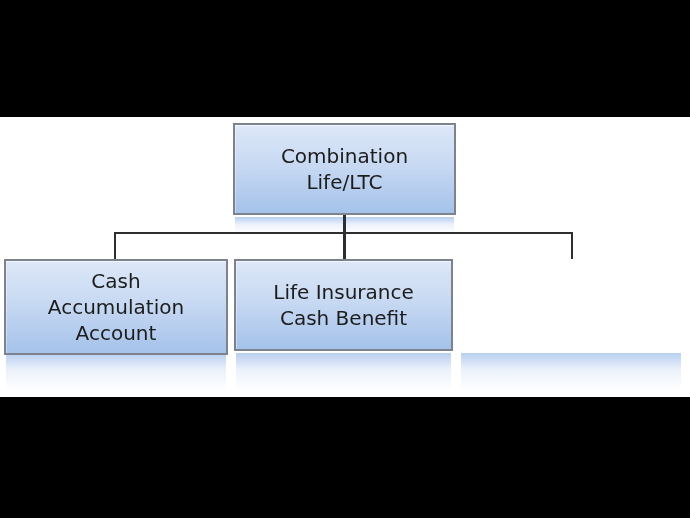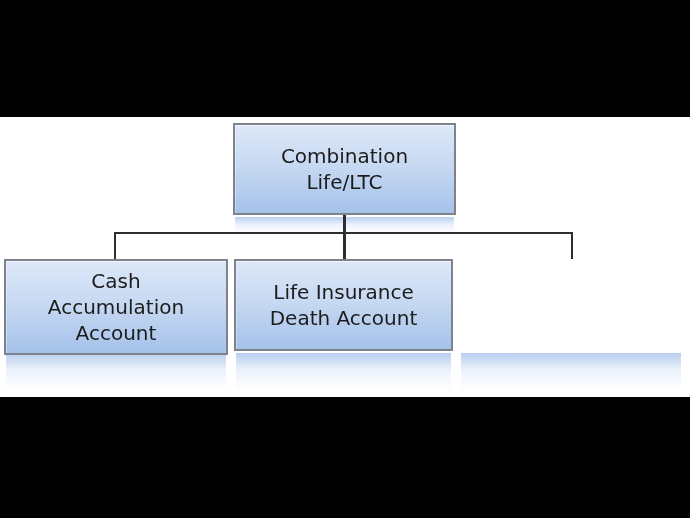--- a/index.html
+++ b/index.html
@@ -98,20 +98,20 @@
     </div>
 
     <div class="node node-cash">
       <span>Cash
 Accumulation
 Account</span>
     </div>
 
     <div class="node node-life">
       <span>Life Insurance
-Death Account</span>
+Cash Benefit</span>
     </div>
 
 
   </div>
 
   <div class="letterbox bottom"></div>
 </div>
 
 </body></html>

